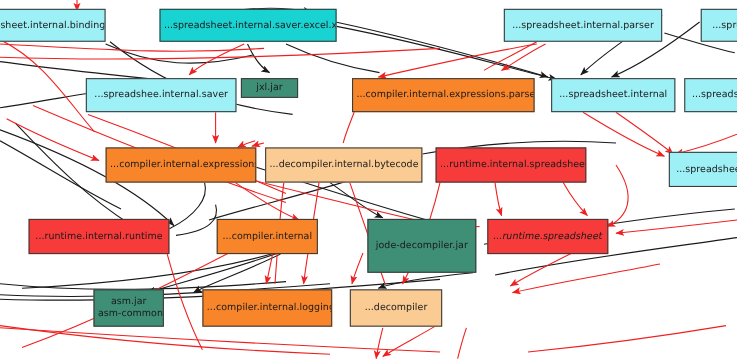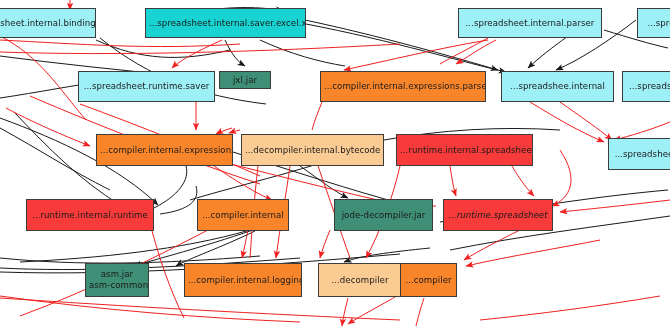--- a/index.html
+++ b/index.html
@@ -149,33 +149,33 @@
 
   <div class="node" style="left:458px; top:8px; width:144px; height:30px; background:#9ef0f7;">
     <span class="node-label">...spreadsheet.internal.parser</span>
   </div>
 
   <div class="node" style="left:637px; top:8px; width:48px; height:30px; background:#9ef0f7;">
     <span class="node-label">...spre</span>
   </div>
 
   <div class="node" style="left:78px; top:71px; width:137px; height:31px; background:#9ef0f7;">
-    <span class="node-label">...spreadsheet.runtime.saver</span>
+    <span class="node-label">...spreadshee.internal.saver</span>
   </div>
 
   <div class="node" style="left:219px; top:71px; width:52px; height:18px; background:#3f8f76;">
     <span class="node-label">jxl.jar</span>
   </div>
 
   <div class="node" style="left:320px; top:71px; width:166px; height:31px; background:#f9852a;">
     <span class="node-label">...compiler.internal.expressions.parser</span>
   </div>
 
   <div class="node" style="left:501px; top:71px; width:113px; height:31px; background:#9ef0f7;">
-    <span class="node-label">...spreadshee.internal</span>
+    <span class="node-label">...spreadsheet.internal</span>
   </div>
 
   <div class="node" style="left:622px; top:71px; width:62px; height:31px; background:#9ef0f7;">
     <span class="node-label">...spreadsh</span>
   </div>
 
   <div class="node" style="left:96px; top:134px; width:137px; height:32px; background:#f9852a;">
     <span class="node-label">...compiler.internal.expressions</span>
   </div>
 
@@ -192,38 +192,35 @@
   </div>
 
   <div class="node" style="left:26px; top:199px; width:128px; height:32px; background:#f73b3b;">
     <span class="node-label">...runtime.internal.runtime</span>
   </div>
 
   <div class="node" style="left:197px; top:199px; width:92px; height:32px; background:#f9852a;">
     <span class="node-label">...compiler.internal</span>
   </div>
 
-  <div class="node" style="left:334px; top:199px; width:99px; height:32px; background:#3f8f76;">
+  <div class="node" style="left:334px; top:199px; width:99px; height:49px; background:#3f8f76;">
     <span class="node-label">jode-decompiler.jar</span>
   </div>
 
   <div class="node" style="left:443px; top:199px; width:110px; height:32px; background:#f73b3b;font-style:italic;">
     <span class="node-label">...runtime.spreadsheet</span>
   </div>
 
   <div class="node" style="left:85px; top:263px; width:64px; height:34px; background:#3f8f76;">
     <span class="node-label">asm.jar
 asm-commons.jar</span>
   </div>
 
   <div class="node" style="left:184px; top:263px; width:118px; height:34px; background:#f9852a;">
     <span class="node-label">...compiler.internal.logging</span>
   </div>
 
   <div class="node" style="left:318px; top:263px; width:84px; height:34px; background:#fbcb94;">
     <span class="node-label">...decompiler</span>
   </div>
 
-  <div class="node" style="left:400px; top:263px; width:57px; height:34px; background:#f9852a;">
-    <span class="node-label">...compiler</span>
-  </div>
 
 </div>
 
 </body></html>

